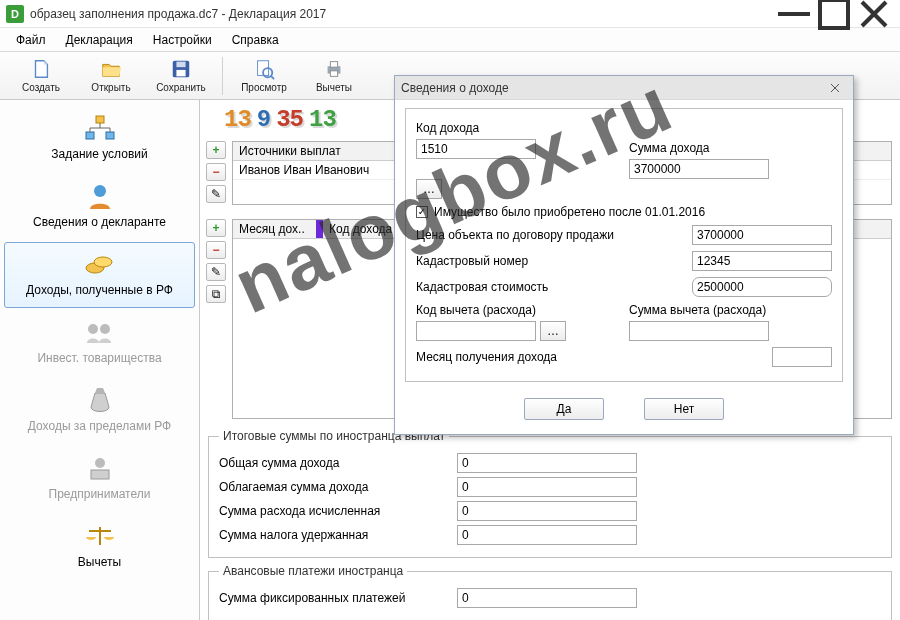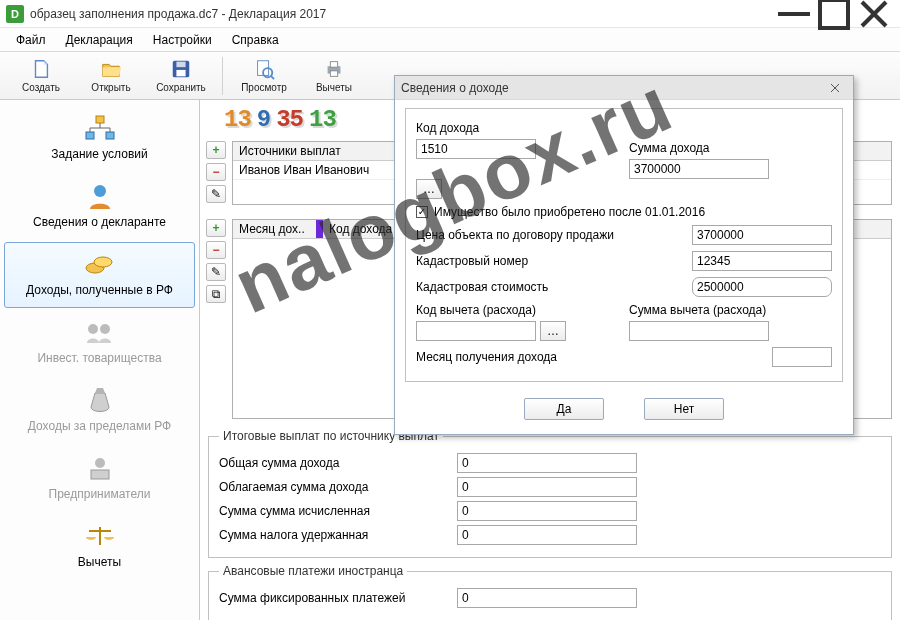--- a/index.html
+++ b/index.html
@@ -272,31 +272,31 @@
       <div class="gridbox">
         <div class="gh">
           <div style="width:90px">Месяц дох..</div>
           <div style="width:90px">Код дохода</div>
           <div style="width:60px">Сумм</div>
         </div>
       </div>
     </div>
 
     <fieldset>
-      <legend>Итоговые выплат по источнику выплат</legend>
+      <legend>Итоговые суммы по иностранца выплат</legend>
       <div class="frow">
           <div class="flabel">Общая сумма дохода</div>
           <input class="tinput" value="0" style="">
         </div>
       <div class="frow">
           <div class="flabel">Облагаемая сумма дохода</div>
           <input class="tinput" value="0" style="">
         </div>
       <div class="frow">
-          <div class="flabel">Сумма сумма исчисленная</div>
+          <div class="flabel">Сумма расхода исчисленная</div>
           <input class="tinput" value="0" style="">
         </div>
       <div class="frow">
           <div class="flabel">Сумма налога удержанная</div>
           <input class="tinput" value="0" style="">
         </div>
     </fieldset>
 
     <fieldset>
       <legend>Авансовые платежи иностранца</legend>

